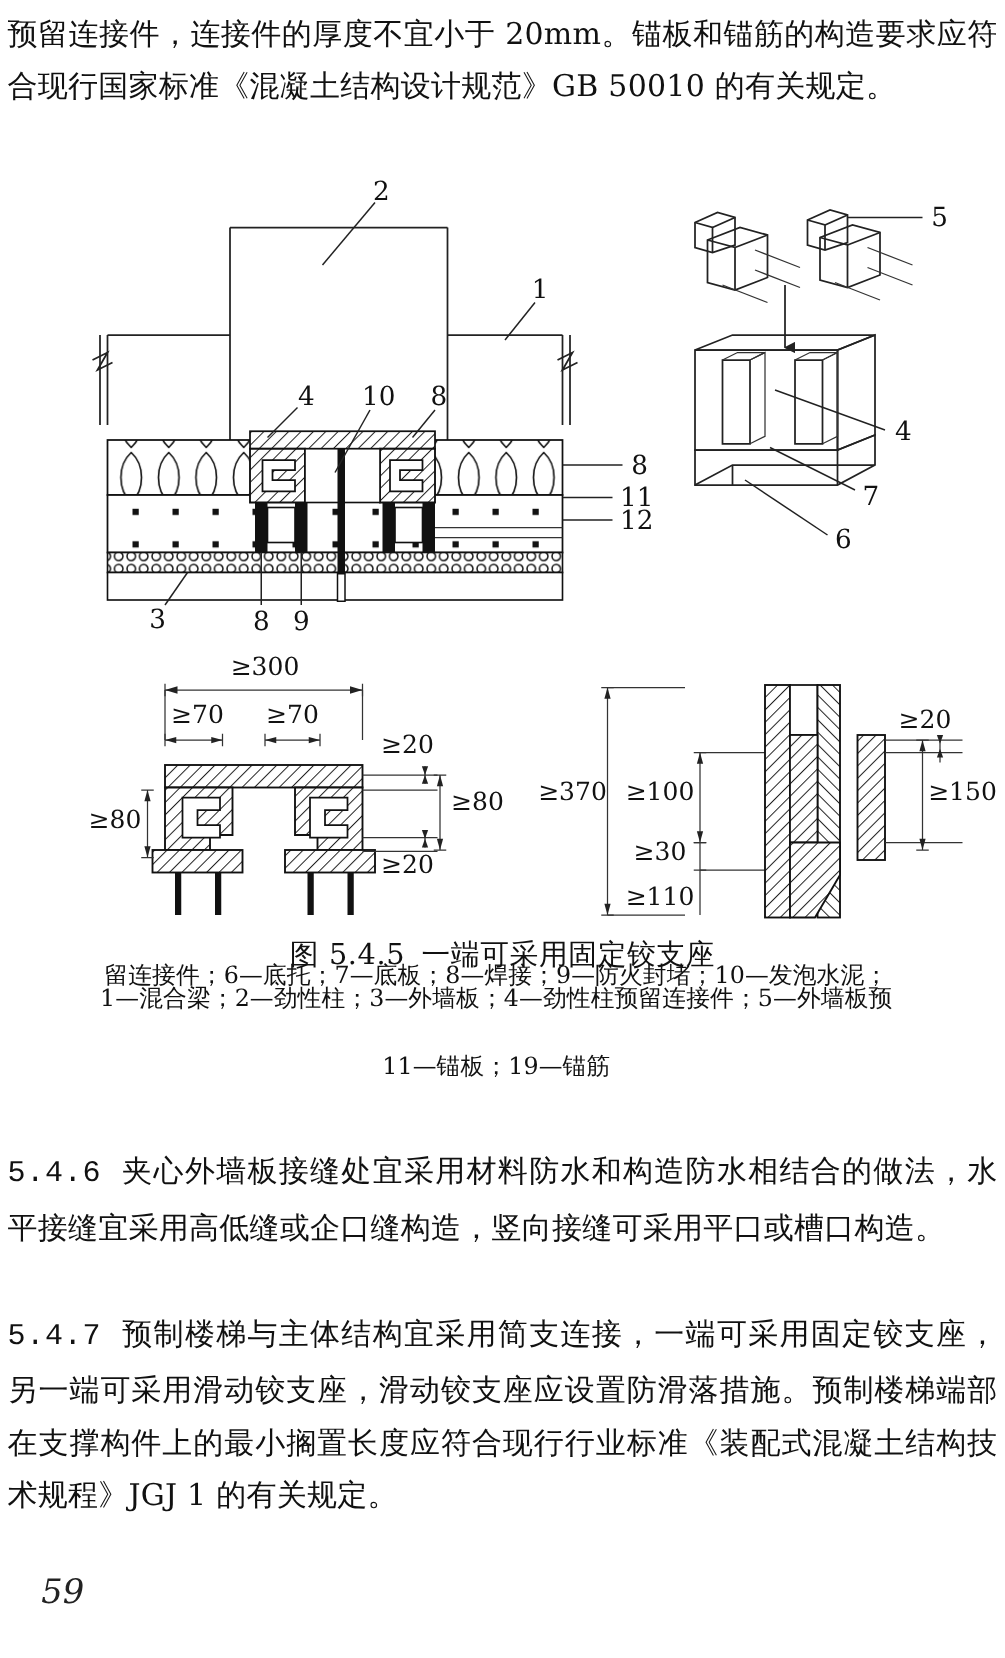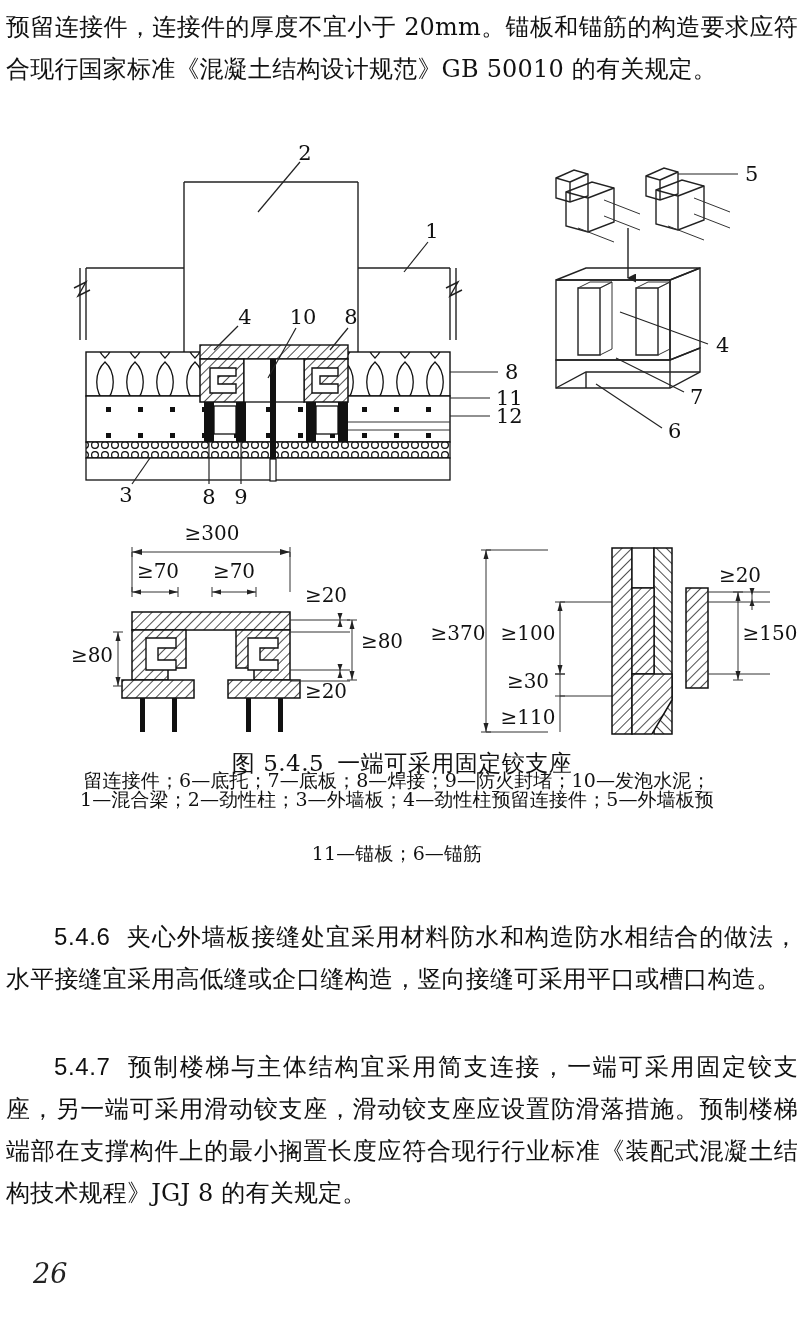--- a/index.html
+++ b/index.html
@@ -19,23 +19,22 @@
   
   .para {
     position: absolute;
     font-size: 24px;
     line-height: 42px;
     letter-spacing: 0.2px;
     color: #111111;
     text-align: justify;
   }
   .para .num {
-    font-family: Liberation Sans, sans-serif;
+    font-family: Liberation Mono, monospace;
     letter-spacing: 0.6px;
-    margin-left: 48px;
   }
   #intro-para  { left: 6px;  top: 6px;   width: 792px; }
   #para-546    { left: 6px;  top: 916px; width: 792px; }
   #para-547    { left: 6px;  top: 1046px;width: 792px; }
 
   .sect-label { margin-right: 16px; }
 
   
   #figure-block {
     position: absolute;
@@ -393,23 +392,23 @@
     </g>
   </svg>
 </div>
 
 <div id="fig-caption">
   <span class="cap-no">图 5.4.5</span><span>一端可采用固定铰支座</span>
 </div>
 
 <div class="legend-line" id="legend-1">1—混合梁；2—劲性柱；3—外墙板；4—劲性柱预留连接件；5—外墙板预</div>
 <div class="legend-line" id="legend-2">留连接件；6—底托；7—底板；8—焊接；9—防火封堵；10—发泡水泥；</div>
-<div class="legend-line" id="legend-3">11—锚板；6—锚筋</div>
+<div class="legend-line" id="legend-3">11—锚板；19—锚筋</div>
 
 <div class="para" id="para-546">
   <span class="num sect-label">5.4.6</span><span>夹心外墙板接缝处宜采用材料防水和构造防水相结合的做法，水平接缝宜采用高低缝或企口缝构造，竖向接缝可采用平口或槽口构造。</span>
 </div>
 
 <div class="para" id="para-547">
-  <span class="num sect-label">5.4.7</span><span>预制楼梯与主体结构宜采用简支连接，一端可采用固定铰支座，另一端可采用滑动铰支座，滑动铰支座应设置防滑落措施。预制楼梯端部在支撑构件上的最小搁置长度应符合现行行业标准《装配式混凝土结构技术规程》JGJ 8 的有关规定。</span>
+  <span class="num sect-label">5.4.7</span><span>预制楼梯与主体结构宜采用简支连接，一端可采用固定铰支座，另一端可采用滑动铰支座，滑动铰支座应设置防滑落措施。预制楼梯端部在支撑构件上的最小搁置长度应符合现行行业标准《装配式混凝土结构技术规程》JGJ 1 的有关规定。</span>
 </div>
 
-<div id="page-number">26</div>
+<div id="page-number">59</div>
 
 </body></html>

